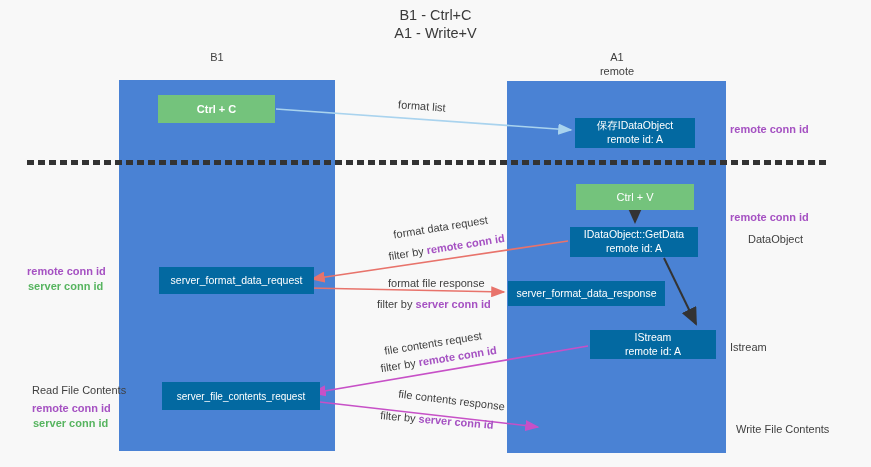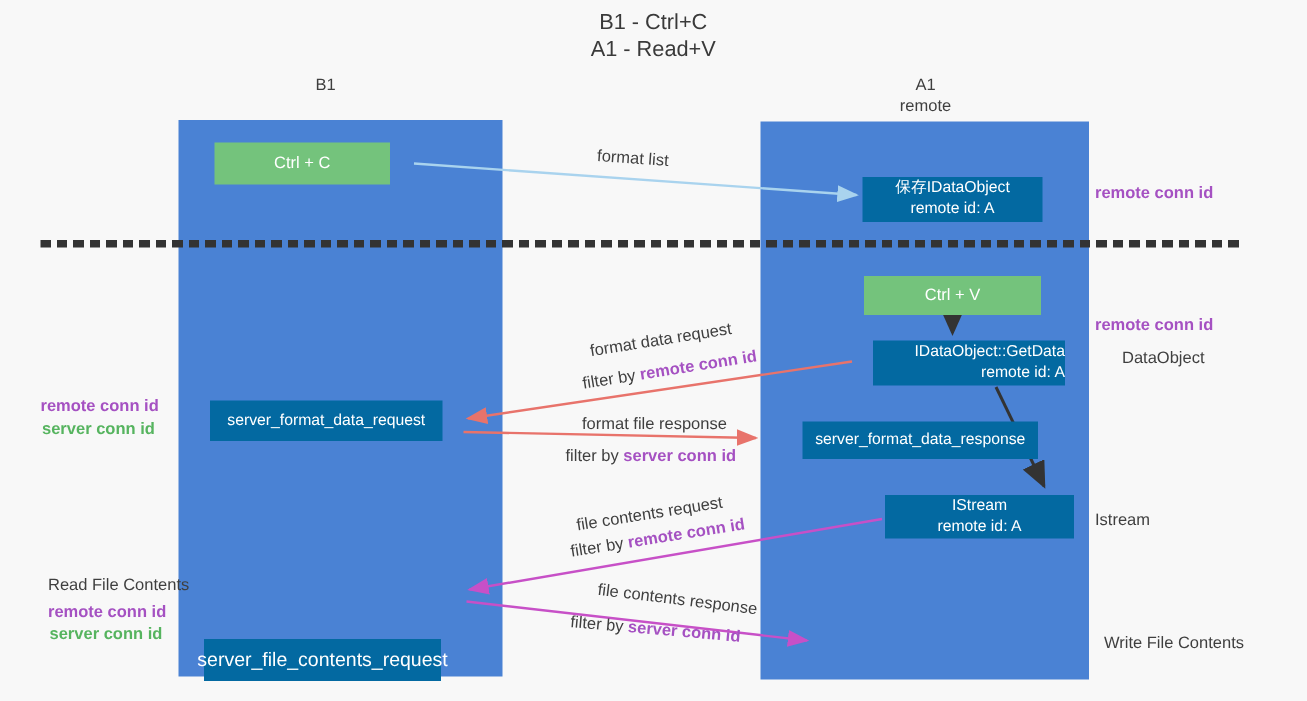--- a/index.html
+++ b/index.html
@@ -18,21 +18,21 @@
         background:repeating-linear-gradient(90deg,#333 0 7px,transparent 7px 11px);}
   svg.arrows{position:absolute;left:0;top:0;pointer-events:none;}
 </style>
 </head>
 <body>
 
 <div class="canvas">
 
   <div class="title">
     <div>B1 - Ctrl+C</div>
-    <div>A1 - Read+V</div>
+    <div>A1 - Write+V</div>
   </div>
 
   <div class="colhdr" style="left:147px;top:50px;">
     <div>B1</div>
   </div>
   <div class="colhdr" style="left:547px;top:50px;">
     <div>A1</div>
     <div>remote</div>
   </div>
 
@@ -58,52 +58,52 @@
     </defs>
     <line x1="276" y1="109" x2="571" y2="130" stroke="#a9d3ee" stroke-width="1.6" marker-end="url(#ah-blue)"></line>
     <line x1="635" y1="200" x2="635" y2="222" stroke="#333333" stroke-width="2" marker-end="url(#ah-black)"></line>
     <line x1="664" y1="258" x2="696" y2="324" stroke="#333333" stroke-width="2" marker-end="url(#ah-black)"></line>
     <line x1="568" y1="241" x2="312" y2="279" stroke="#e8736b" stroke-width="1.6" marker-end="url(#ah-salmon)"></line>
     <line x1="309" y1="288" x2="504" y2="292" stroke="#e8736b" stroke-width="1.6" marker-end="url(#ah-salmon)"></line>
     <line x1="588" y1="346" x2="313" y2="393" stroke="#c750c7" stroke-width="1.6" marker-end="url(#ah-magenta)"></line>
     <line x1="311" y1="401" x2="538" y2="427" stroke="#c750c7" stroke-width="1.6" marker-end="url(#ah-magenta)"></line>
   </svg>
 
-  <div class="node green" style="left:143px;top:95px;width:117px;height:28px;">
+  <div class="node green" style="left:158px;top:95px;width:117px;height:28px;font-weight:bold;">
     <span>Ctrl + C</span>
   </div>
 
   <div class="node orange" style="left:575px;top:118px;width:120px;height:30px;font-size:10.5px;">
     <span>保存IDataObject</span>
     <span>remote id: A</span>
   </div>
 
   <div class="node green" style="left:576px;top:184px;width:118px;height:26px;">
     <span>Ctrl + V</span>
   </div>
 
-  <div class="node orange" style="left:582px;top:227px;width:128px;height:30px;font-size:10.5px;align-items:flex-end;">
+  <div class="node orange" style="left:570px;top:227px;width:128px;height:30px;font-size:10.5px;">
     <span>IDataObject::GetData</span>
     <span>remote id: A</span>
   </div>
 
-  <div class="node orange" style="left:140px;top:267px;width:155px;height:27px;font-size:10.5px;">
+  <div class="node orange" style="left:159px;top:267px;width:155px;height:27px;font-size:10.5px;">
     <span>server_format_data_request</span>
   </div>
 
-  <div class="node orange" style="left:508px;top:281px;width:157px;height:25px;font-size:10.5px;margin-left:27px;">
+  <div class="node orange" style="left:508px;top:281px;width:157px;height:25px;font-size:10.5px;">
     <span>server_format_data_response</span>
   </div>
 
   <div class="node orange" style="left:590px;top:330px;width:126px;height:29px;font-size:10.5px;">
     <span>IStream</span>
     <span>remote id: A</span>
   </div>
 
-  <div class="node orange" style="left:136px;top:382px;width:158px;height:28px;font-size:13px;margin-top:44px;">
+  <div class="node orange" style="left:162px;top:382px;width:158px;height:28px;font-size:10px;">
     <span>server_file_contents_request</span>
   </div>
 
 
   <div class="lbl" style="left:398px;top:100px;transform:rotate(4deg);">format list</div>
 
   <div class="lbl" style="left:393px;top:221px;transform:rotate(-9deg);">format data request</div>
   <div class="lbl" style="left:388px;top:241px;transform:rotate(-9deg);">
     <span>filter by </span><span class="purple">remote conn id</span>
   </div>

